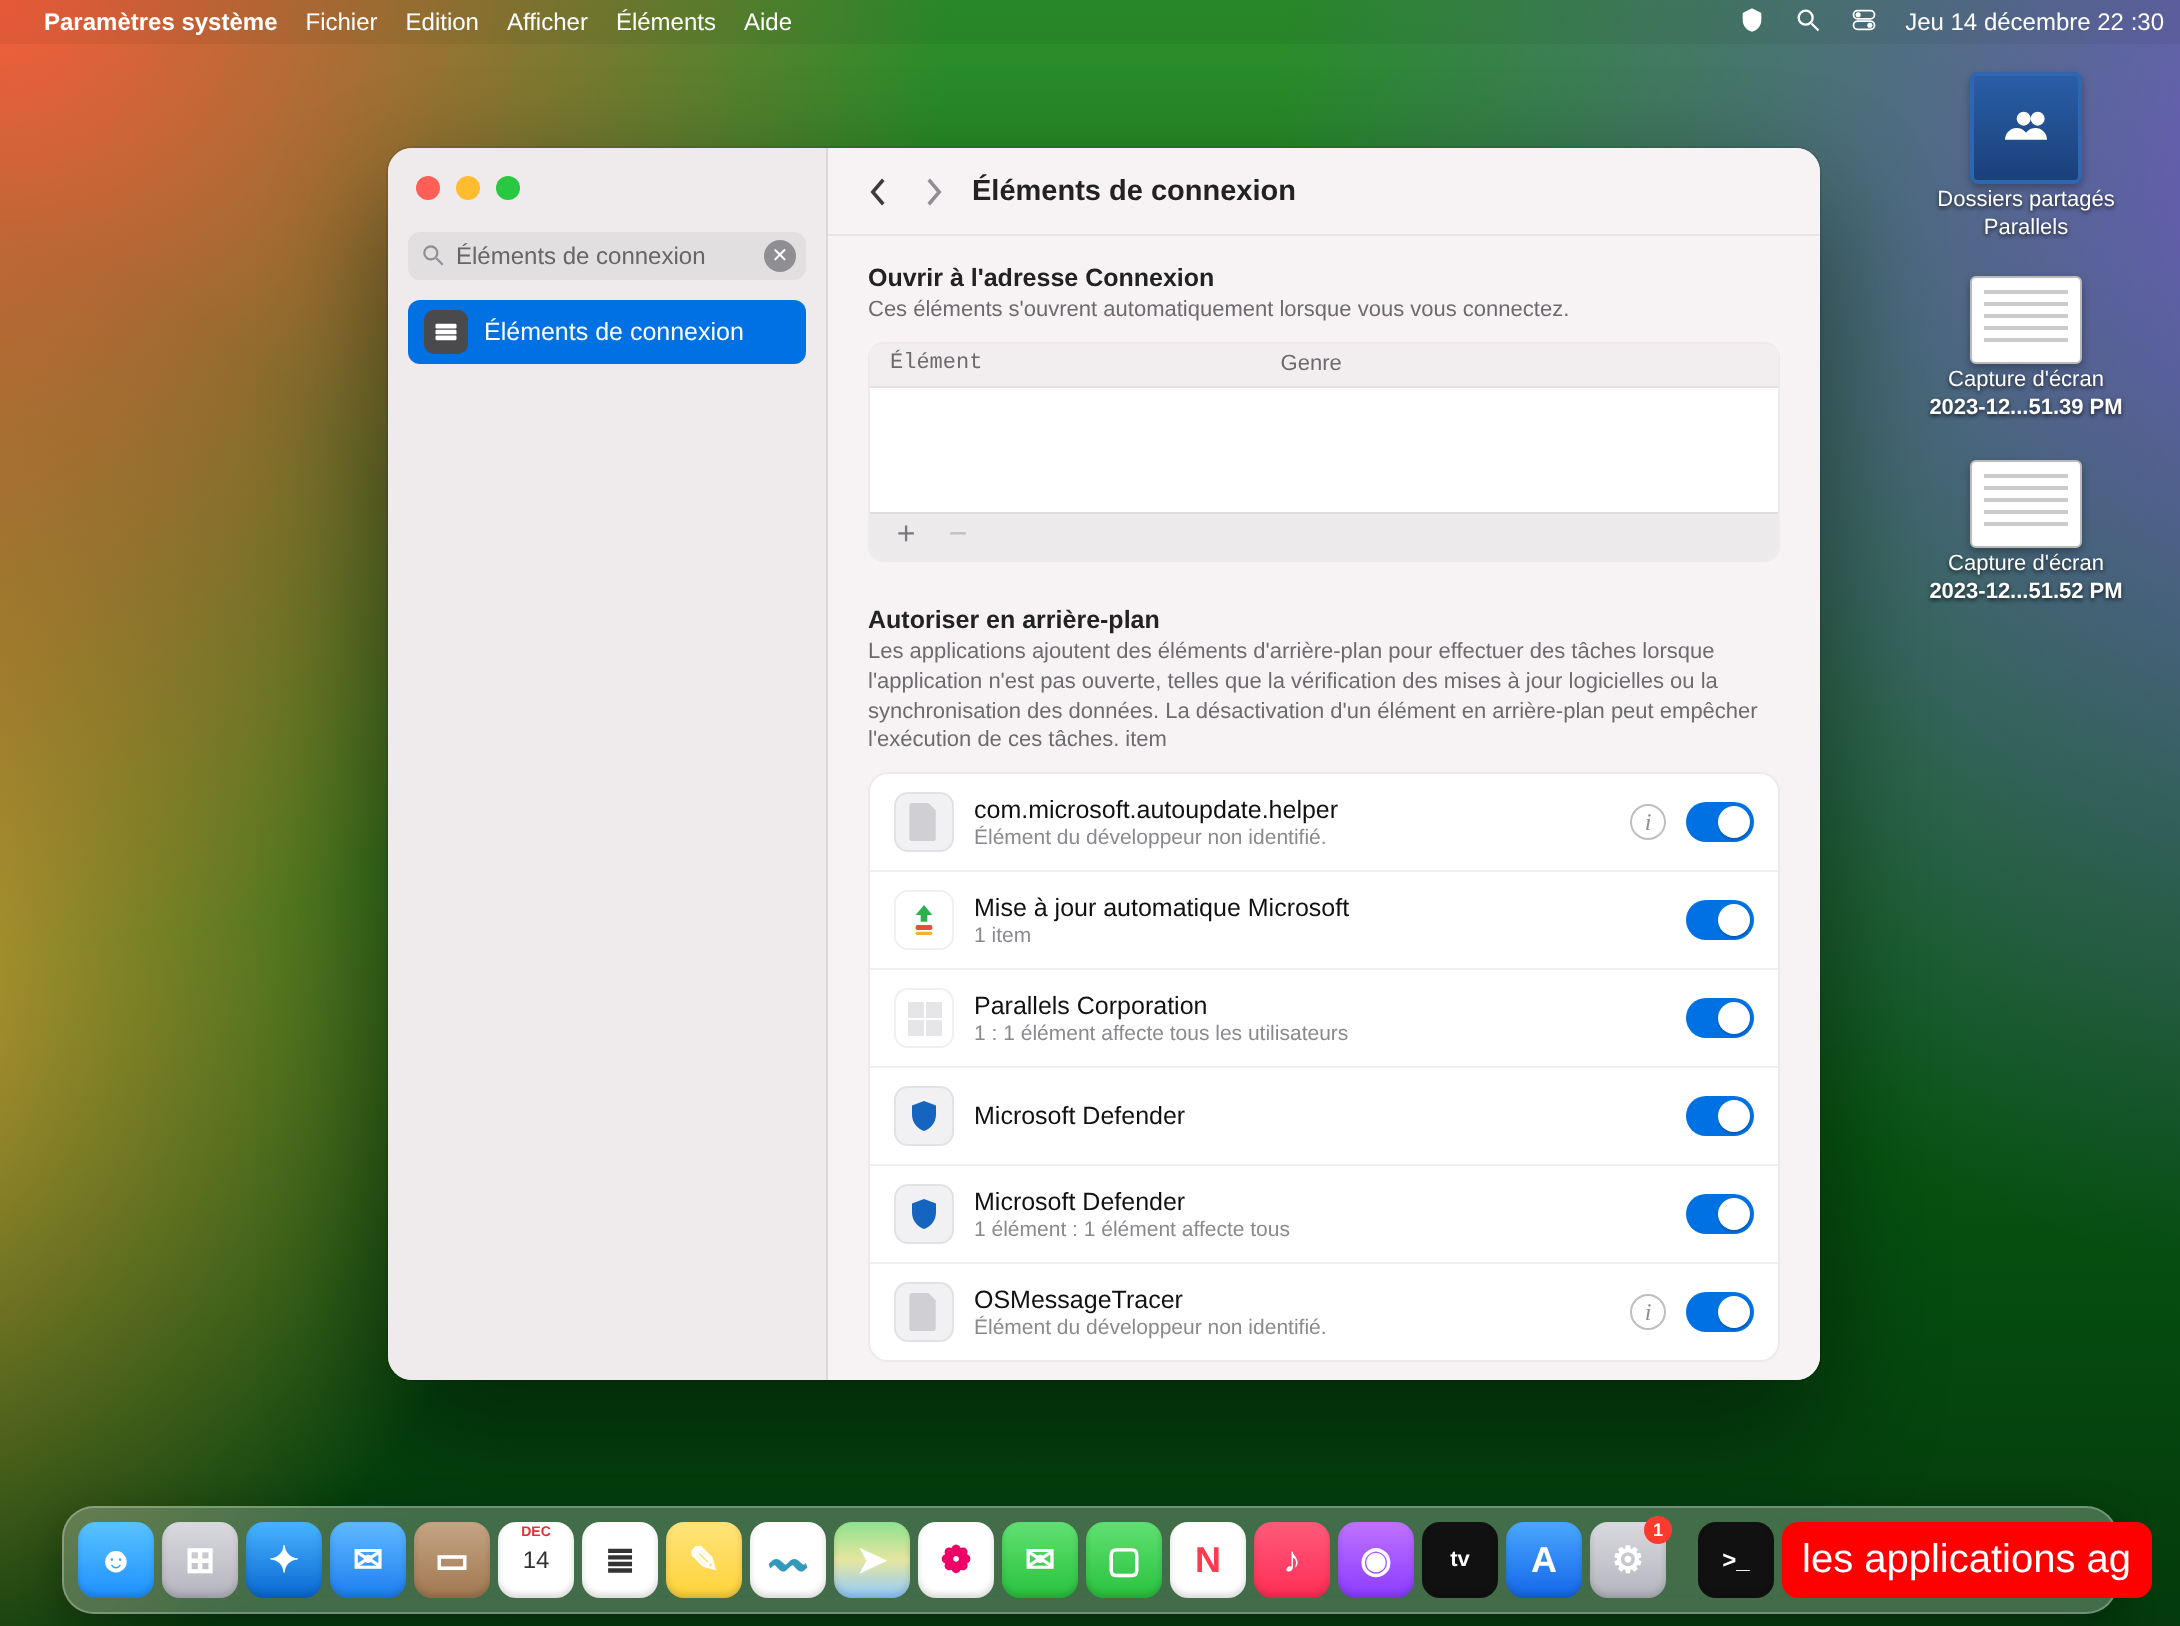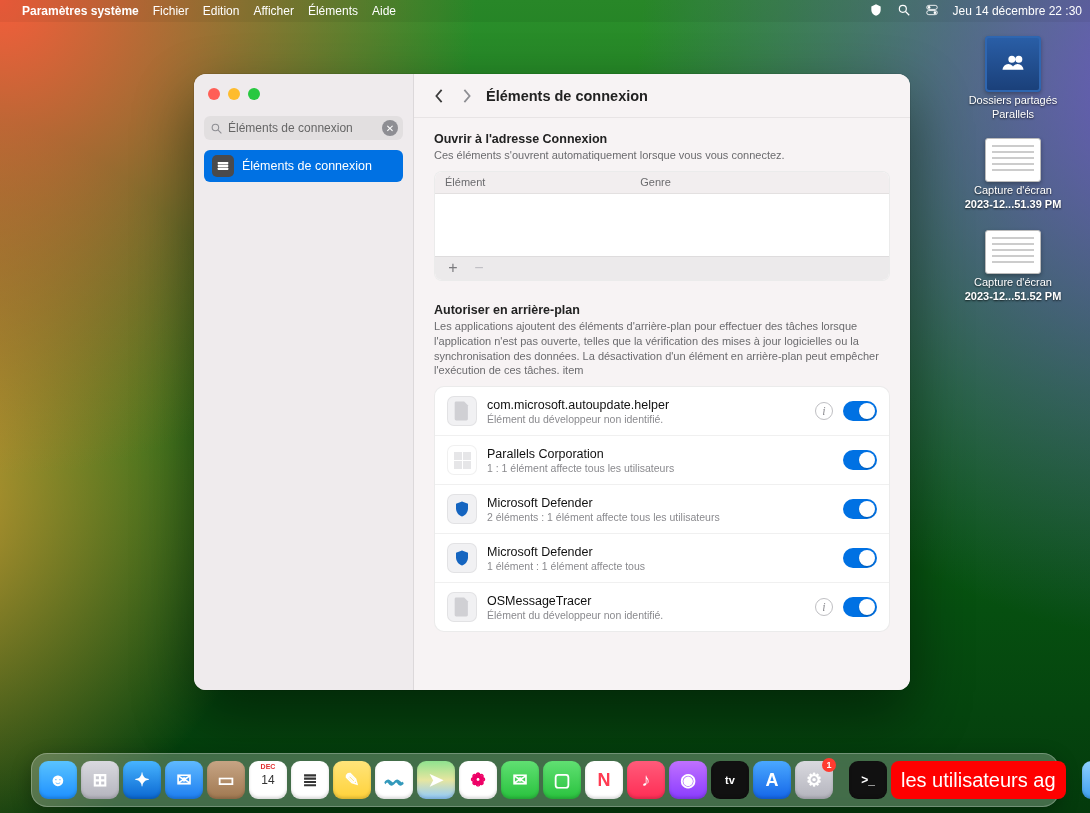--- a/index.html
+++ b/index.html
@@ -58,21 +58,21 @@
 .titlebar { height: 44px; display:flex; align-items:center; gap:10px; padding:0 16px; font-size:14.5px; font-weight:600; color:#222; border-bottom:1px solid rgba(0,0,0,0.06);}
 .navbtn{ width:18px;height:18px; display:flex;align-items:center;justify-content:center; color:#8e8e93; }
 .navbtn.enabled{ color:#3c3c3c; cursor:pointer;}
 .body { flex:1; overflow:auto; padding: 14px 20px 0 20px; }
 
 .sec-title{ font-size:12.5px; font-weight:600; color:#222; margin-bottom:2px;}
 .sec-desc{ font-size:11px; color:#6b6b6e; line-height:1.35; margin-bottom:8px;}
 
 .table{ border:1px solid rgba(0,0,0,0.08); border-radius:8px; overflow:hidden; background:#fff;}
 .thead{ display:flex; height:22px; align-items:center; font-size:11px; color:#6b6b6e; background:#f2eeef; border-bottom:1px solid rgba(0,0,0,0.06); padding:0 10px;}
-.thead .c1{ width:45%;} .thead .c2{flex:1;}
+.thead .c1{ width:45%;font-family:Liberation Mono, monospace;} .thead .c2{flex:1;}
 .tbody{ height:62px; background:#fff;}
 .tfoot{ height:24px; display:flex; align-items:center; gap:10px; padding:0 10px; background:#eceaeb; border-top:1px solid rgba(0,0,0,0.06); color:#7a7a7d; font-size:16px;}
 .pm{ width:16px; text-align:center; cursor:pointer;}
 
 .spacer{height:22px;}
 
 .bg-list{ border:1px solid rgba(0,0,0,0.08); border-radius:10px; overflow:hidden; background:#fff;}
 .bg-row{ display:flex; align-items:center; padding:9px 12px; gap:10px; border-bottom:1px solid rgba(0,0,0,0.06);}
 .bg-row:last-child{ border-bottom:none;}
 .bg-icon{ width:30px; height:30px; border-radius:7px; background:#f1f1f3; border:1px solid rgba(0,0,0,0.06); display:flex;align-items:center;justify-content:center; font-size:16px; flex-shrink:0;}
@@ -224,20 +224,34 @@
                 </svg>
               </span>
               <div class="bg-txt">
                 <div class="bg-name">com.microsoft.autoupdate.helper</div>
                 <div class="bg-sub">Élément du développeur non identifié.</div>
               </div>
               <div class="info-i">i</div>
               <div class="toggle"></div>
             </div>
             <div class="bg-row">
+              <span class="bg-icon upd-ico">
+                <svg viewBox="0 0 24 24">
+                  <path fill="#2bb24c" d="M12 3l5 6h-3v4h-4V9H7z"></path>
+                  <rect x="7" y="15" width="10" height="3" rx="1" fill="#e0503a"></rect>
+                  <rect x="7" y="19" width="10" height="2" rx="1" fill="#f0b330"></rect>
+                </svg>
+              </span>
+              <div class="bg-txt">
+                <div class="bg-name">Mise à jour automatique Microsoft</div>
+                <div class="bg-sub">1 item</div>
+              </div>
+              <div class="toggle"></div>
+            </div>
+            <div class="bg-row">
               <span class="bg-icon ms-ico">
                 <span>
                   <i></i>
                   <i></i>
                   <i></i>
                   <i></i>
                 </span>
               </span>
               <div class="bg-txt">
                 <div class="bg-name">Parallels Corporation</div>
@@ -246,21 +260,20 @@
               <div class="toggle"></div>
             </div>
             <div class="bg-row">
               <span class="bg-icon shield-ico">
                 <svg viewBox="0 0 24 24">
                   <path d="M12 2l8 3v6c0 5.2-3.4 9.4-8 11-4.6-1.6-8-5.8-8-11V5l8-3z"></path>
                 </svg>
               </span>
               <div class="bg-txt">
                 <div class="bg-name">Microsoft Defender</div>
-                <div class="bg-sub">2 éléments : 1 élément affecte tous les utilisateurs</div>
               </div>
               <div class="toggle"></div>
             </div>
             <div class="bg-row">
               <span class="bg-icon shield-ico">
                 <svg viewBox="0 0 24 24">
                   <path d="M12 2l8 3v6c0 5.2-3.4 9.4-8 11-4.6-1.6-8-5.8-8-11V5l8-3z"></path>
                 </svg>
               </span>
               <div class="bg-txt">
@@ -349,21 +362,21 @@
       </div>
       <div class="dapp">
         <div class="tile" style="background: linear-gradient(rgb(217, 217, 223), rgb(180, 180, 189)); display: flex; align-items: center; justify-content: center; color: rgb(255, 255, 255); font-size: 18px; font-weight: 600;">⚙</div>
         <div class="dbadge">1</div>
       </div>
       <div class="sep"></div>
       <div class="dapp">
         <div class="tile" style="background: rgb(17, 17, 17); display: flex; align-items: center; justify-content: center; color: rgb(255, 255, 255); font-size: 12px; font-weight: 600;">&gt;_</div>
       </div>
       <div style="position: relative;">
-        <div class="dock-label">les utilisateurs ag</div>
+        <div class="dock-label">les applications ag</div>
       </div>
       <div class="sep"></div>
       <div class="dapp">
         <div class="tile" style="background: linear-gradient(rgb(143, 208, 255), rgb(62, 160, 239)); display: flex; align-items: center; justify-content: center; color: rgb(255, 255, 255); font-size: 18px; font-weight: 600;">▥</div>
       </div>
     </div>
 
 </div>
 
 </body></html>

